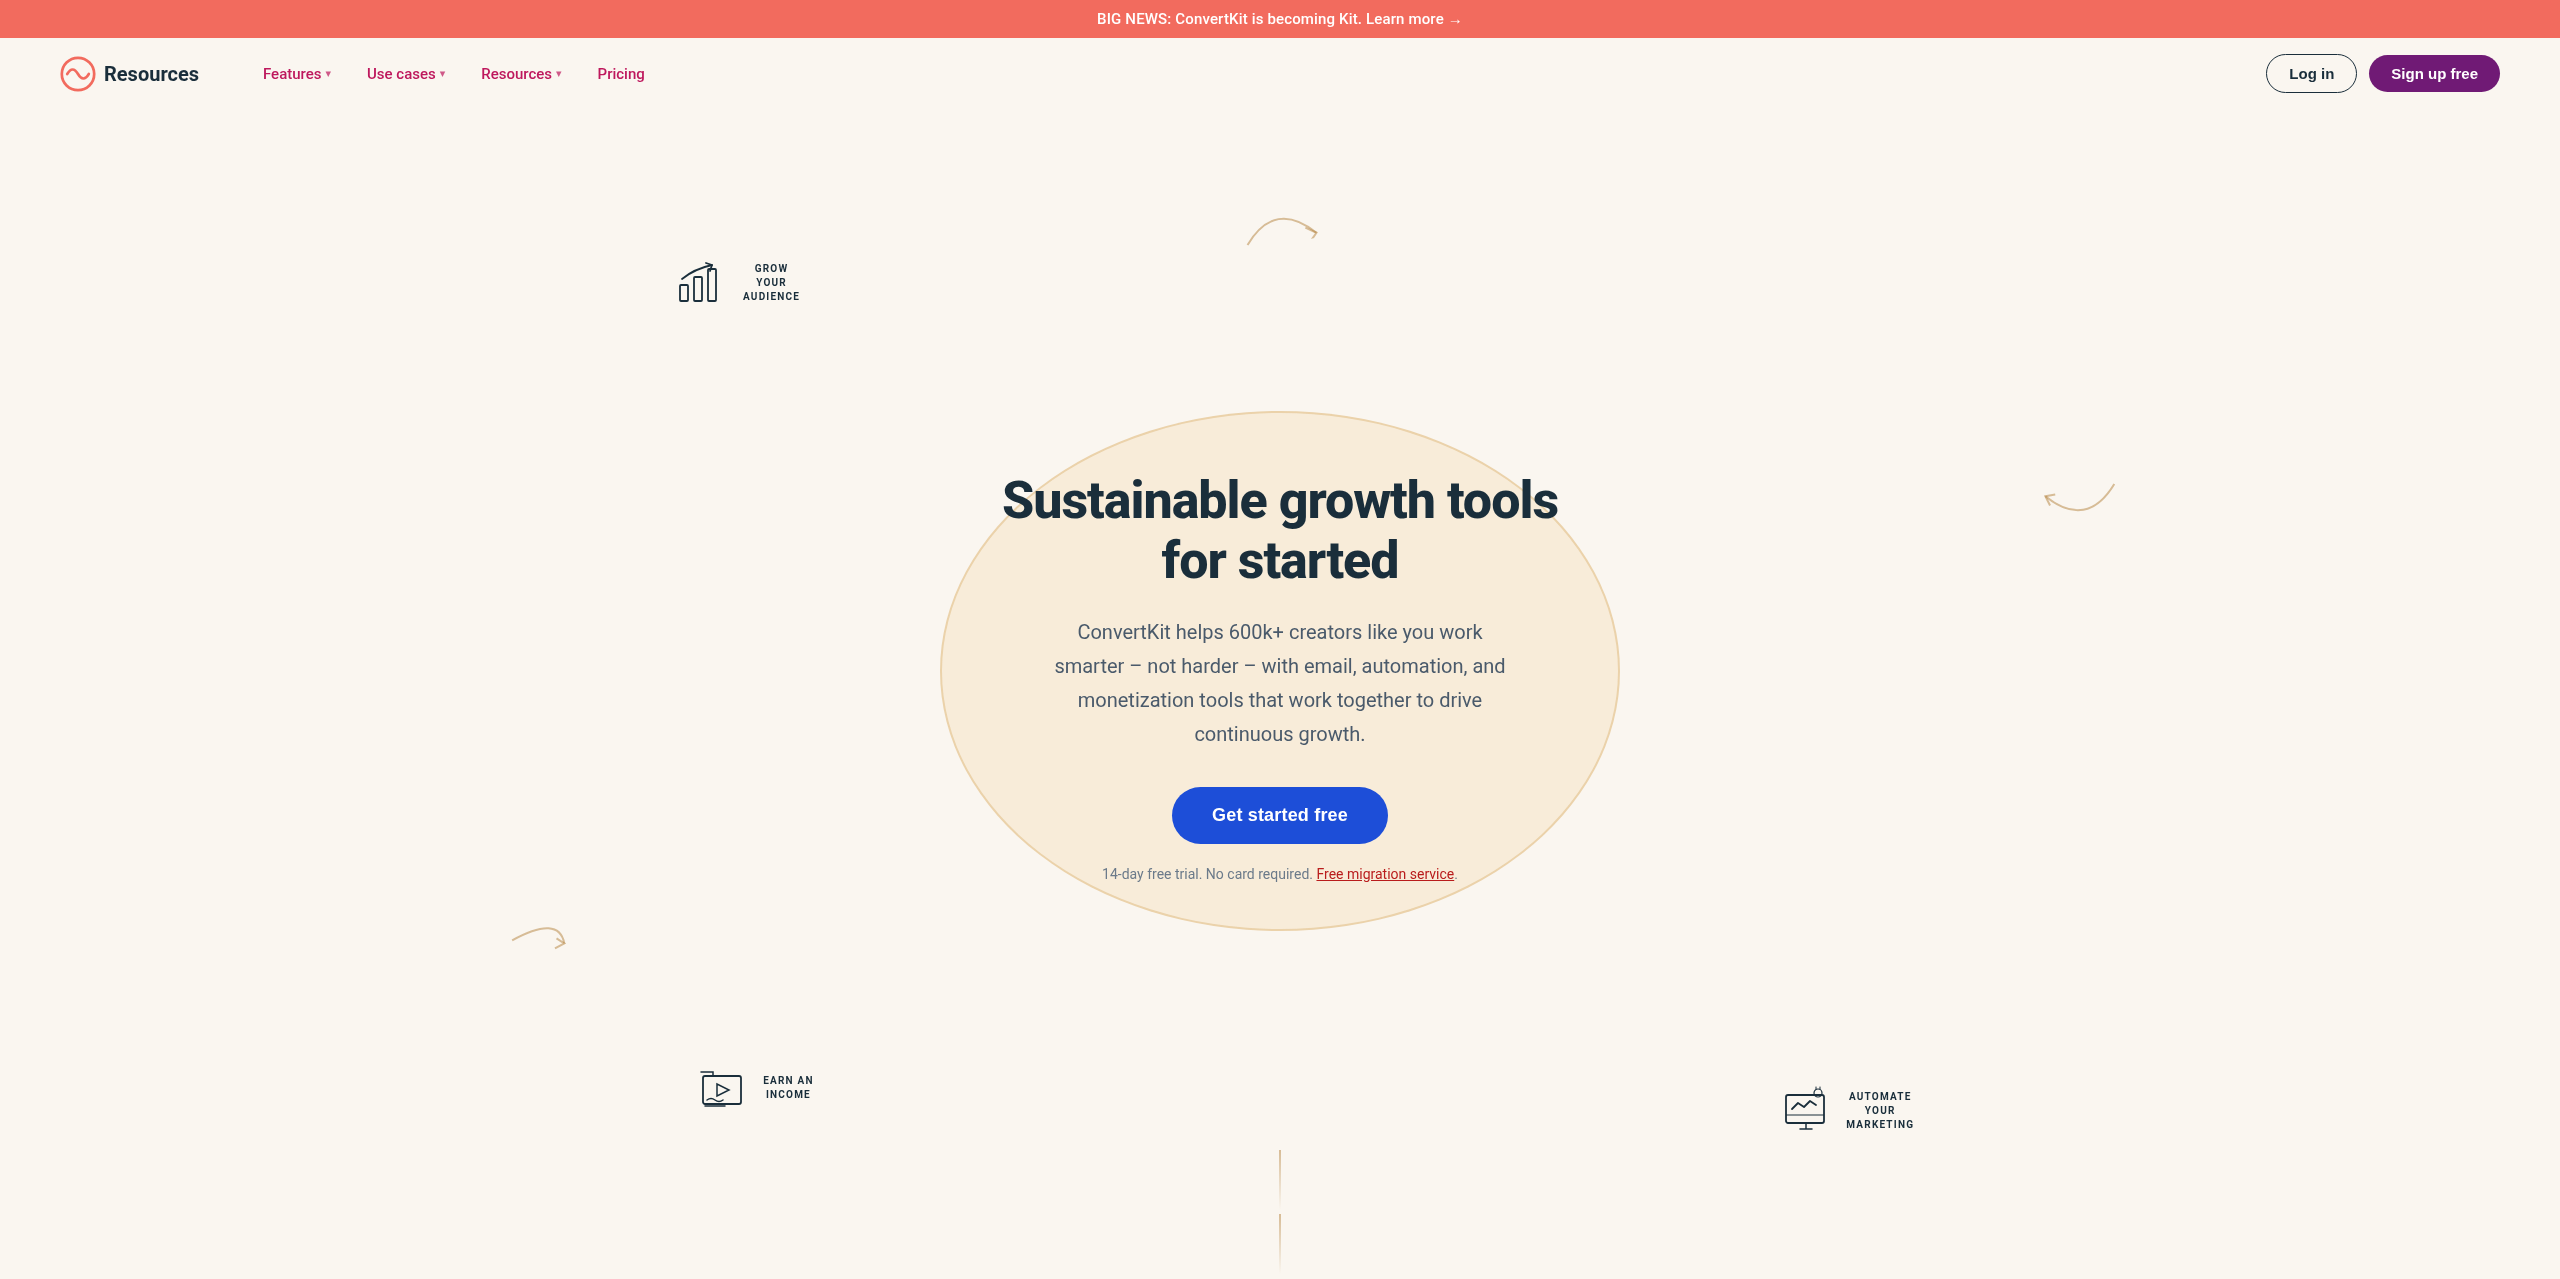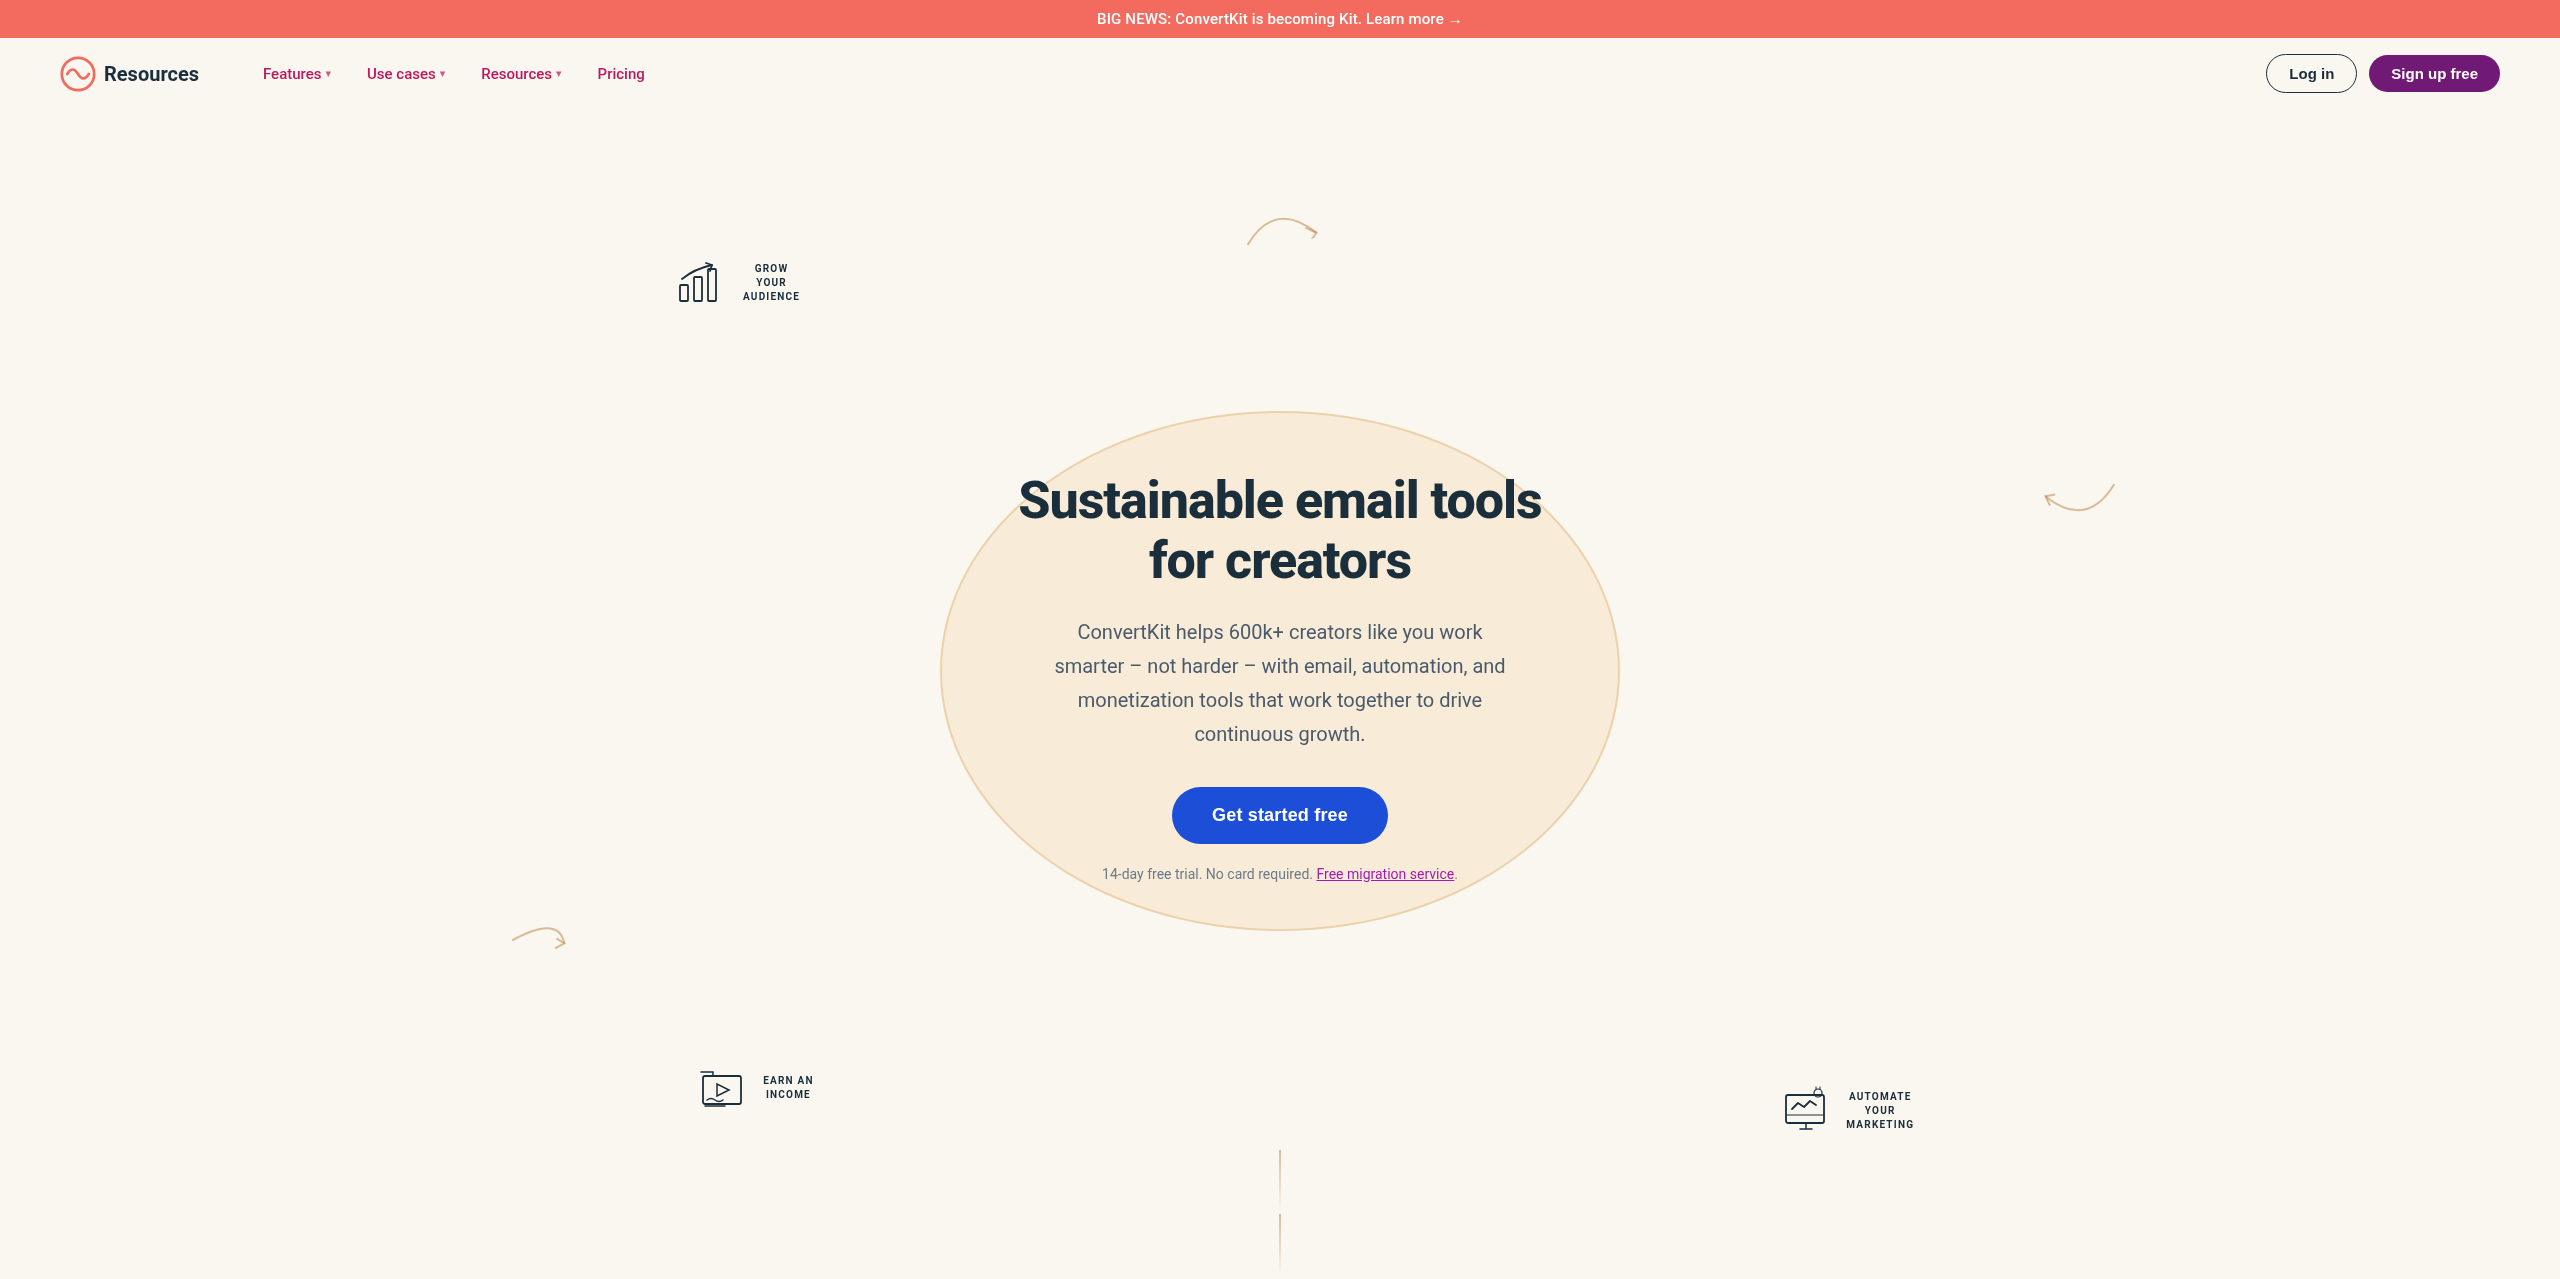--- a/index.html
+++ b/index.html
@@ -217,21 +217,21 @@
       cursor: pointer;
       margin-bottom: 20px;
       letter-spacing: 0.01em;
     }
     .trial-text {
       font-size: 14px;
       color: #6b7a8a;
       margin-top: 4px;
     }
     .trial-text a {
-      color: #a21caf;
+      color: #b91c1c;
       text-decoration: underline;
       cursor: pointer;
     }
 
     
     .scroll-indicator {
       position: absolute;
       bottom: 10px;
       left: 50%;
       transform: translateX(-50%);
@@ -355,21 +355,21 @@
         <line x1="20" y1="44" x2="32" y2="44" stroke="#1a2e3b" stroke-width="1.5" stroke-linecap="round"></line>
 
         <circle cx="38" cy="8" r="4" stroke="#1a2e3b" stroke-width="1.2" fill="none"></circle>
         <path d="M 36 4 L 36 2 M 40 4 L 40 2" stroke="#1a2e3b" stroke-width="1" stroke-linecap="round"></path>
       </svg>
     </div>
     <span class="feature-label">AUTOMATE YOUR<br>MARKETING</span>
   </div>
 
   <div class="hero-content">
-    <h1 class="hero-title">Sustainable email tools for creators</h1>
+    <h1 class="hero-title">Sustainable growth tools for started</h1>
     <p class="hero-subtitle">ConvertKit helps 600k+ creators like you work smarter – not harder – with email, automation, and monetization tools that work together to drive continuous growth.</p>
     <div>
       <button class="btn-cta">Get started free</button>
       <br>
       <span class="trial-text">
         <span>14-day free trial. No card required.</span>
         <a>Free migration service</a>.
       </span>
     </div>
   </div>

